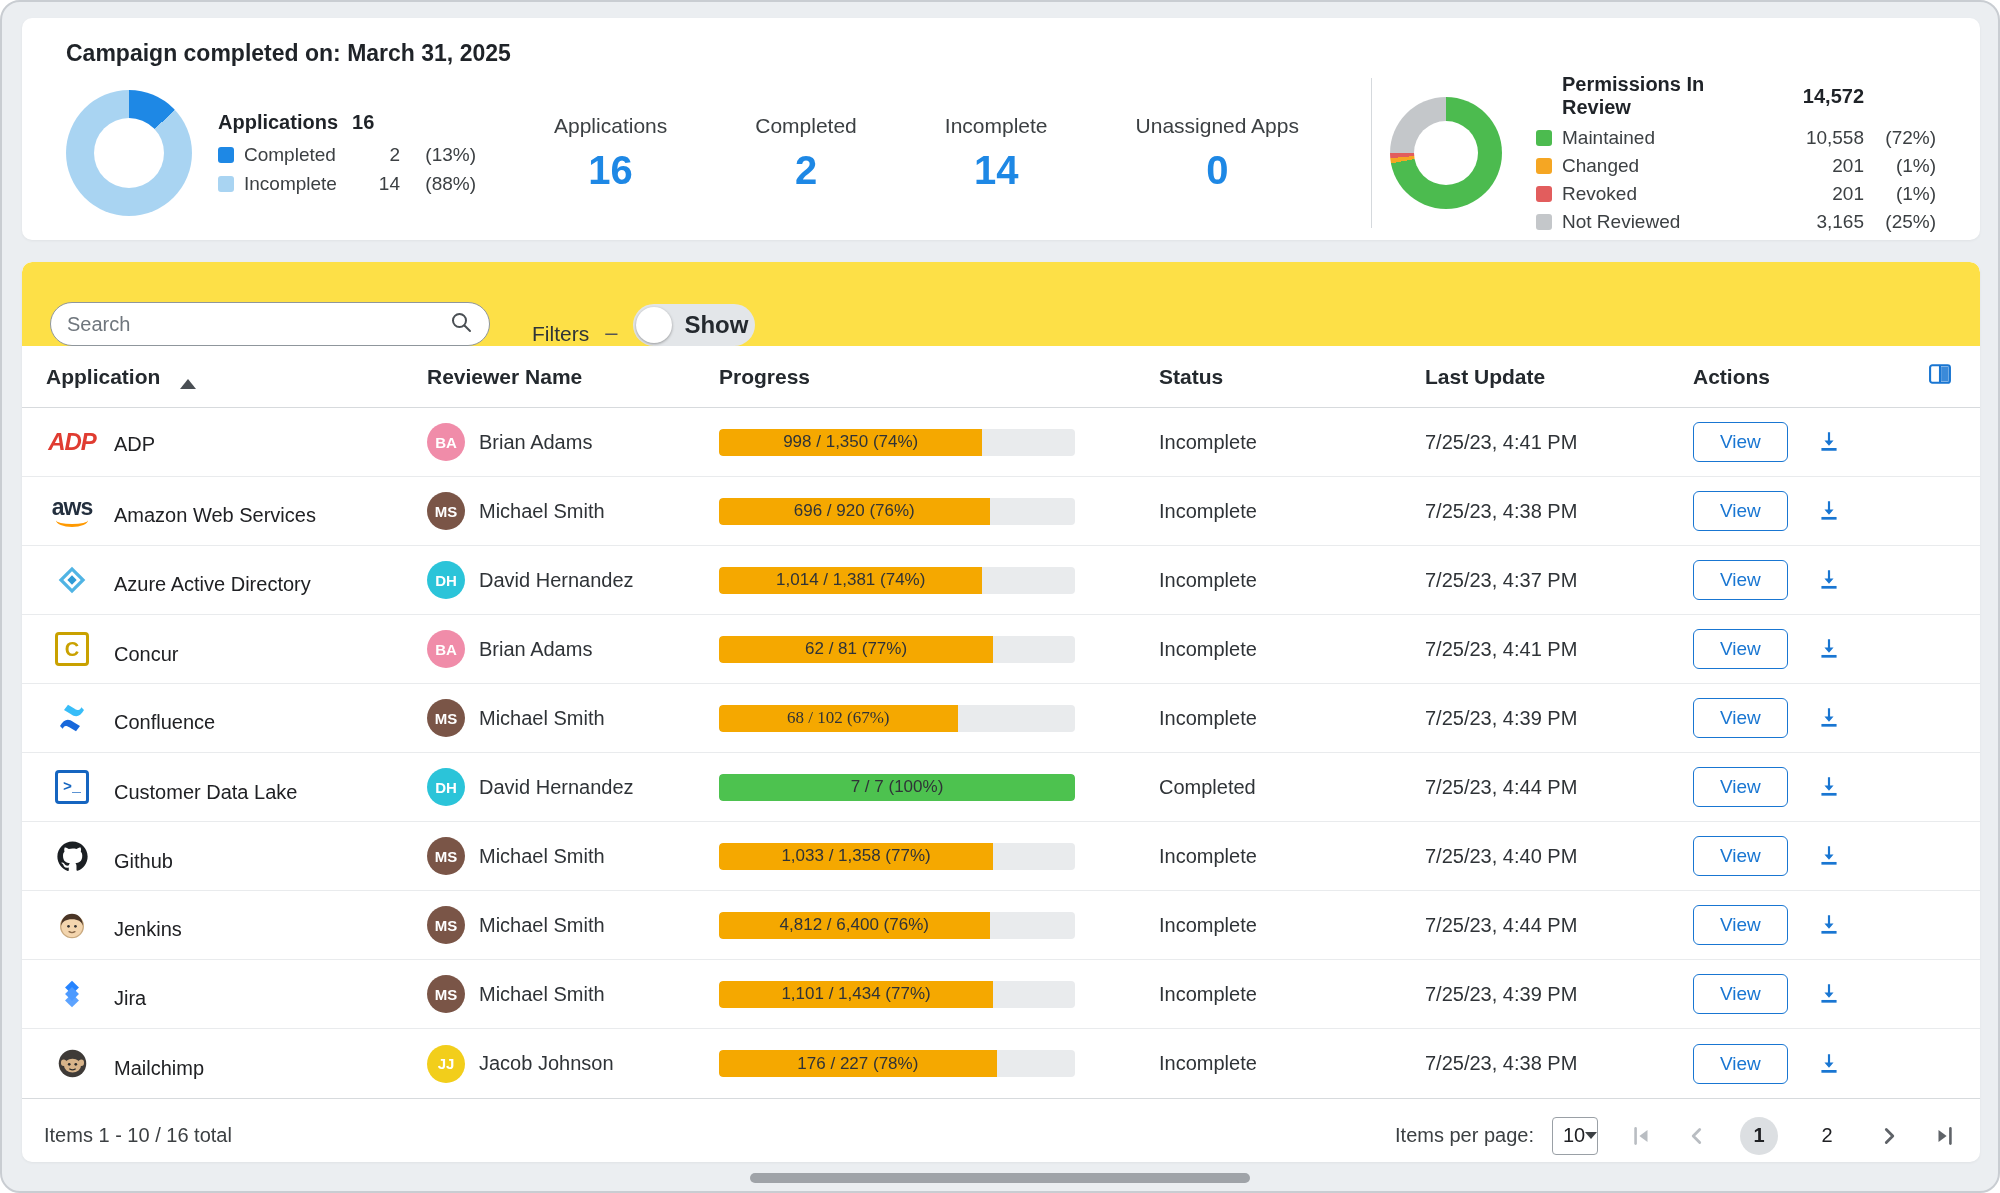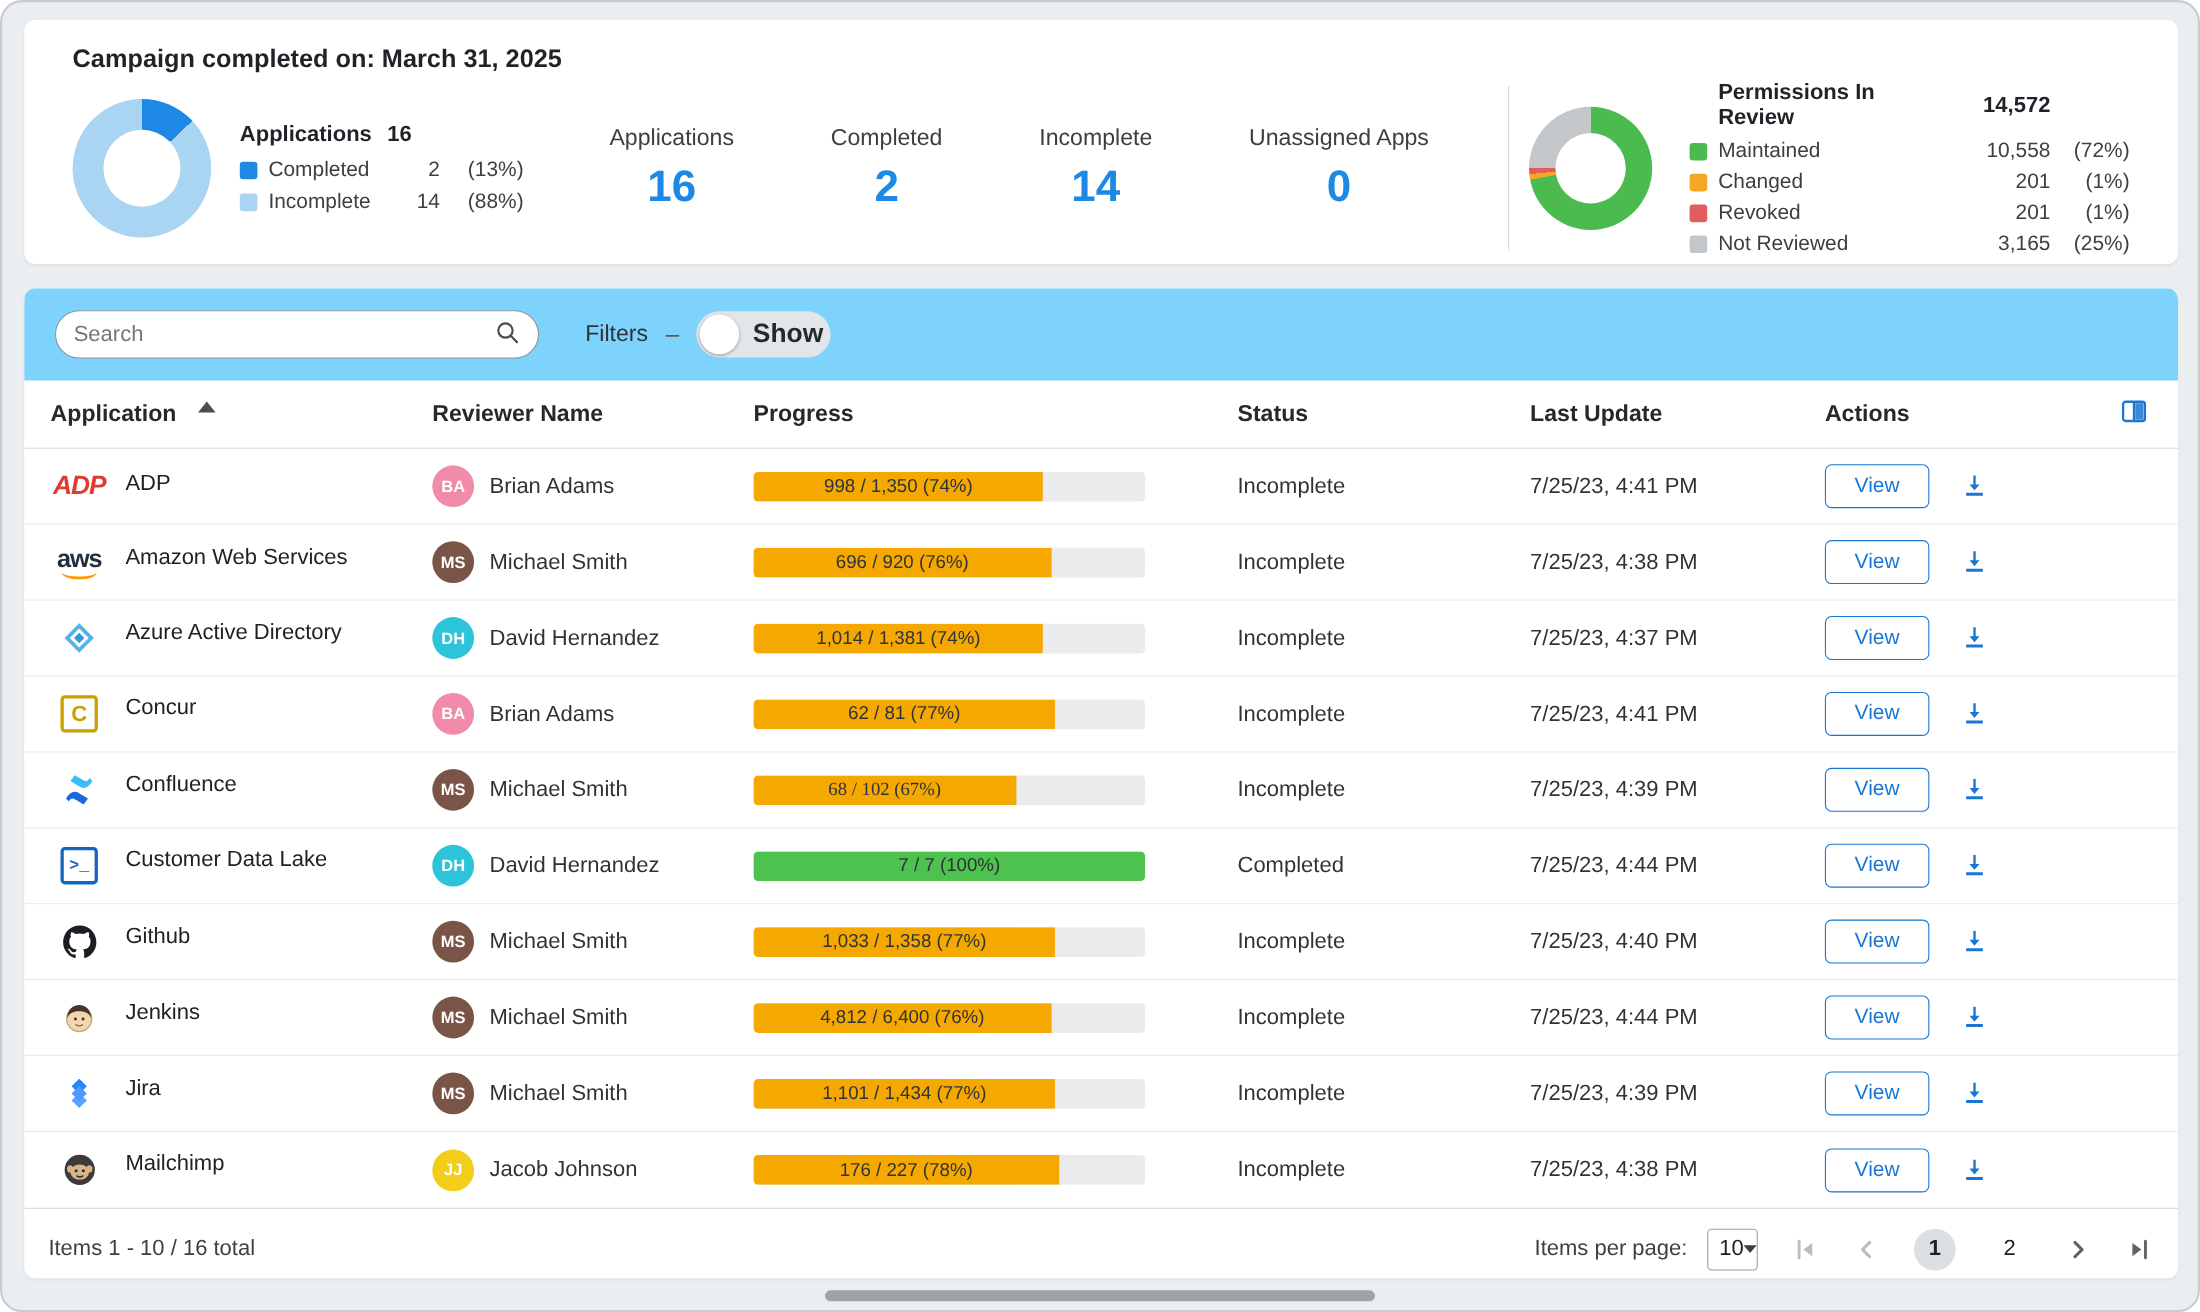--- a/index.html
+++ b/index.html
@@ -34,32 +34,32 @@
   .perm-head .ph-title{flex:1;padding-left:26px}
   .perm-head .ph-total{width:90px;text-align:right}
   .perm-head .ph-sp{width:72px}
   .perm-row{display:flex;align-items:center;gap:10px;font-size:19px;color:#3C4043;margin-top:6px}
   .perm-row .lg-label{flex:1;width:auto}
   .perm-row .lg-val{width:80px}
   .perm-row .lg-pct{width:62px}
 
   
   .main-card{left:20px;top:260px;width:1958px;height:900px;display:flex;flex-direction:column;overflow:hidden}
-  .filter-bar{height:84px;background:#7dd3fc;display:flex;align-items:center;padding:0 28px;border-radius:10px 10px 0 0;flex:none}
+  .filter-bar{height:84px;background:#fde047;display:flex;align-items:flex-end;padding:0 28px;border-radius:10px 10px 0 0;flex:none}
   .search-box{width:440px;height:44px;background:#fff;border:1px solid #8F969C;border-radius:22px;display:flex;align-items:center;padding:0 16px}
   .search-box input{flex:1;border:none;outline:none;font-size:20px;color:#333;background:transparent}
   .search-box input::placeholder{color:#6F767D}
   .filters-label{margin-left:42px;font-size:21px;color:#2F3438}
   .filters-sep{margin:0 16px;font-size:22px;color:#555}
   .toggle{width:122px;height:42px;background:#E3E6E9;border-radius:21px;display:flex;align-items:center;padding:3px;cursor:pointer}
   .knob{width:36px;height:36px;background:#fff;border-radius:50%;box-shadow:0 1px 3px rgba(0,0,0,.35);flex:none}
   .toggle-label{margin-left:12px;font-weight:700;font-size:24px;color:#24292E}
 
   .thead{display:flex;align-items:center;height:62px;border-bottom:1px solid #D7DADD;font-weight:700;font-size:21px;color:#24292E;flex:none}
-  .c-app{width:371px;padding-left:24px;display:flex;align-items:flex-start;gap:16px}
+  .c-app{width:405px;padding-left:24px;display:flex;align-items:flex-end;gap:16px}
   .c-rev{width:292px;display:flex;align-items:center;gap:14px}
   .c-prog{width:440px;display:flex;align-items:center}
   .c-status{width:266px}
   .c-update{width:268px}
   .c-actions{width:210px;display:flex;align-items:center;gap:28px}
   .c-gear{flex:1;display:flex;justify-content:flex-end;padding-right:26px}
   .sort-asc{width:0;height:0;border-left:8px solid transparent;border-right:8px solid transparent;border-bottom:10px solid #4A4F54;margin-left:4px}
 
   .tbody{flex:1}
   .trow{display:flex;align-items:center;height:69px;border-bottom:1px solid #E9EBED;font-size:20px;color:#2F3337}

